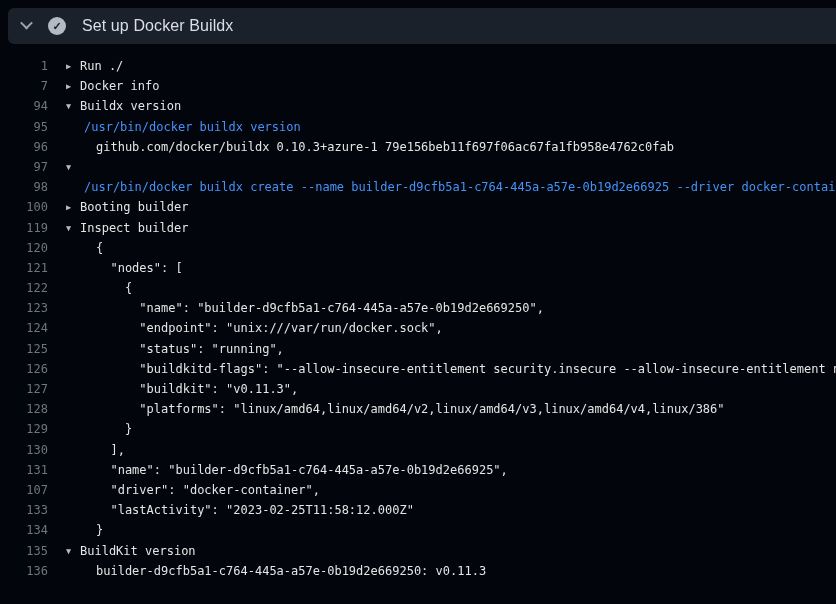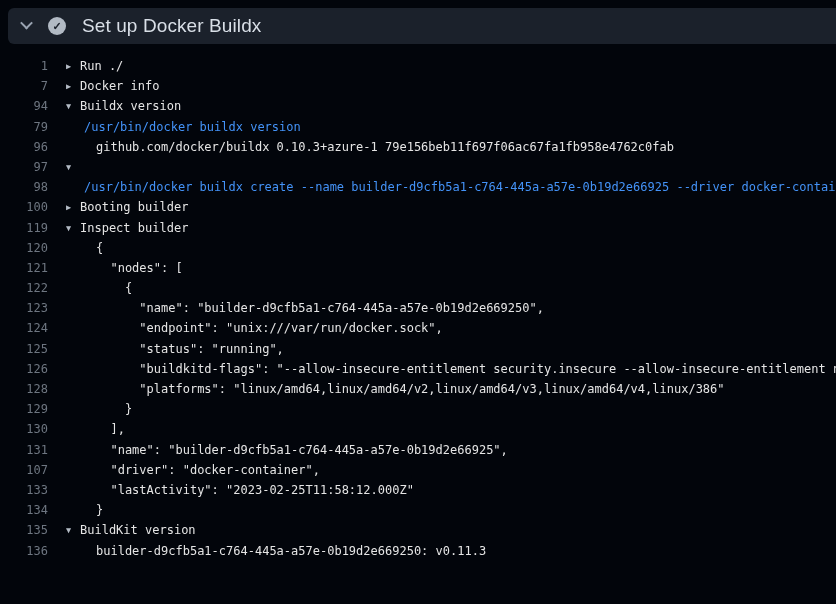--- a/index.html
+++ b/index.html
@@ -35,21 +35,21 @@
     background: #b2bac4;
     color: #1b212b;
     font-size: 11px;
     font-weight: bold;
     display: flex; align-items: center; justify-content: center;
     margin-right: 16px;
     line-height: 1;
   }
   .step-title {
     color: #d9dfe7;
-    font-size: 19px;
+    font-size: 16px;
     letter-spacing: .1px;
   }
 
   
   .log {
     position: absolute;
     left: 0; top: 56px; right: 0;
     font-family: "DejaVu Sans Mono", "Liberation Mono", monospace;
     font-size: 12px;
   }
@@ -96,21 +96,21 @@
   </div>
     <div class="log-line group">
     <span class="ln">7</span>
     <span class="marker">▶</span><span class="ltext">Docker info</span>
   </div>
     <div class="log-line group">
     <span class="ln">94</span>
     <span class="marker">▼</span><span class="ltext">Buildx version</span>
   </div>
     <div class="log-line cmd">
-    <span class="ln">79</span>
+    <span class="ln">95</span>
     <span class="ltext">/usr/bin/docker buildx version</span>
   </div>
     <div class="log-line plain">
     <span class="ln">96</span>
     <span class="ltext">github.com/docker/buildx 0.10.3+azure-1 79e156beb11f697f06ac67fa1fb958e4762c0fab</span>
   </div>
     <div class="log-line group">
     <span class="ln">97</span>
     <span class="marker">▼</span>
   </div>
@@ -148,20 +148,24 @@
   </div>
     <div class="log-line plain">
     <span class="ln">125</span>
     <span class="ltext">      "status": "running",</span>
   </div>
     <div class="log-line plain">
     <span class="ln">126</span>
     <span class="ltext">      "buildkitd-flags": "--allow-insecure-entitlement security.insecure --allow-insecure-entitlement network.host",</span>
   </div>
     <div class="log-line plain">
+    <span class="ln">127</span>
+    <span class="ltext">      "buildkit": "v0.11.3",</span>
+  </div>
+    <div class="log-line plain">
     <span class="ln">128</span>
     <span class="ltext">      "platforms": "linux/amd64,linux/amd64/v2,linux/amd64/v3,linux/amd64/v4,linux/386"</span>
   </div>
     <div class="log-line plain">
     <span class="ln">129</span>
     <span class="ltext">    }</span>
   </div>
     <div class="log-line plain">
     <span class="ln">130</span>
     <span class="ltext">  ],</span>

